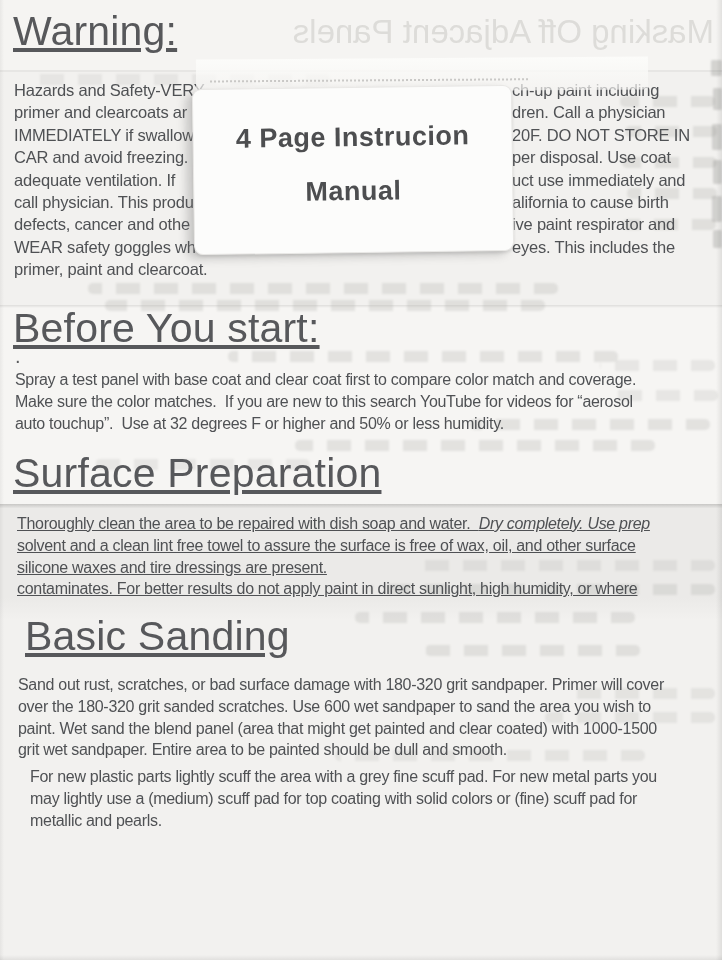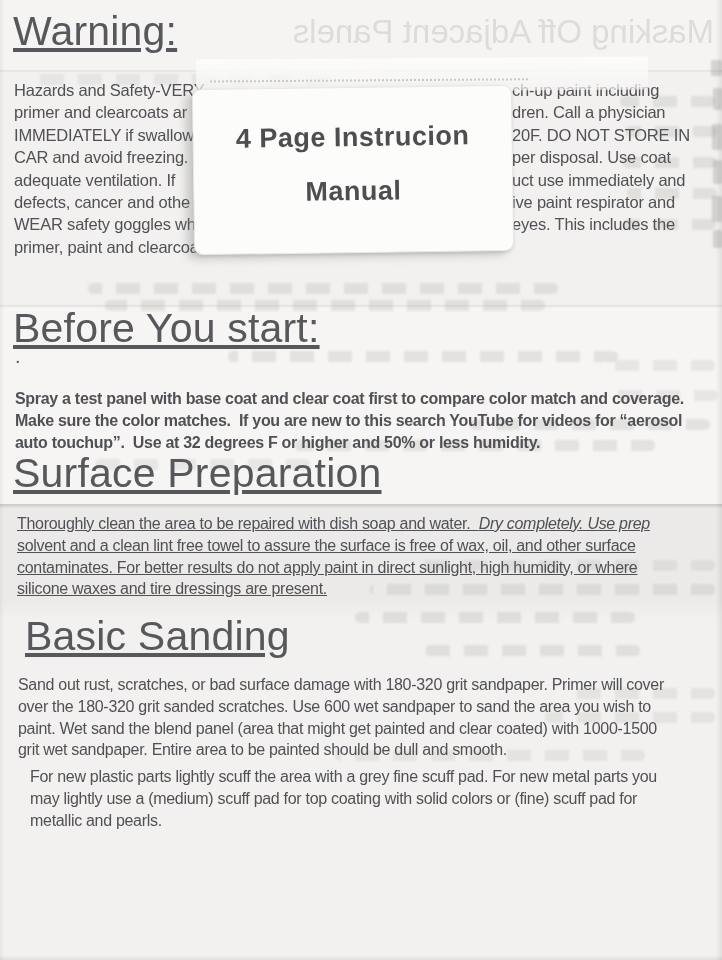--- a/index.html
+++ b/index.html
@@ -136,20 +136,24 @@
     </div>
     <div class="warn-line">
       <span class="wl">CAR and avoid freezing.</span>
       <span class="wr">per disposal. Use coat</span>
     </div>
     <div class="warn-line">
       <span class="wl">adequate ventilation. If </span>
       <span class="wr">uct use immediately and</span>
     </div>
     <div class="warn-line">
+      <span class="wl">call physician. This produ</span>
+      <span class="wr">alifornia to cause birth</span>
+    </div>
+    <div class="warn-line">
       <span class="wl">defects, cancer and othe</span>
       <span class="wr">ive paint respirator and</span>
     </div>
     <div class="warn-line">
       <span class="wl">WEAR safety goggles wh</span>
       <span class="wr">eyes. This includes the</span>
     </div>
     <div class="warn-line">
       <span class="wl">primer, paint and clearcoat.</span>
       <span class="wr"></span>
@@ -160,33 +164,33 @@
     <div class="perf"></div>
   </div>
   <div class="abs sticker">
     <div class="t1">4 Page Instrucion</div>
     <div class="t2">Manual</div>
   </div>
 
   <div class="abs h1" style="left:13px; top:305px;">Before You start:</div>
   <div class="abs stray-dot" style="left:15px; top:345px;">.</div>
 
-  <div class="abs" style="left:15px; top:388px;font-weight:bold;">
+  <div class="abs" style="left:15px; top:369px;">
     <div class="pline">Spray a test panel with base coat and clear coat first to compare color match and coverage.</div>
     <div class="pline">Make sure the color matches.  If you are new to this search YouTube for videos for “aerosol</div>
     <div class="pline">auto touchup”.  Use at 32 degrees F or higher and 50% or less humidity.</div>
   </div>
 
   <div class="abs h1" style="left:13px; top:450px;text-align:right;">Surface Preparation</div>
 
   <div class="abs" style="left:17px; top:513px;text-decoration:underline;">
     <div class="pline"><span>Thoroughly clean the area to be repaired with dish soap and water.  </span><span class="ital">Dry completely. Use prep</span></div>
     <div class="pline">solvent and a clean lint free towel to assure the surface is free of wax, oil, and other surface</div>
+    <div class="pline">silicone waxes and tire dressings are present.</div>
     <div class="pline">contaminates. For better results do not apply paint in direct sunlight, high humidity, or where</div>
-    <div class="pline">silicone waxes and tire dressings are present.</div>
   </div>
 
   <div class="abs h1" style="left:25px; top:613px;">Basic Sanding</div>
 
   <div class="abs" style="left:18px; top:674px;">
     <div class="pline">Sand out rust, scratches, or bad surface damage with 180-320 grit sandpaper. Primer will cover</div>
     <div class="pline">over the 180-320 grit sanded scratches. Use 600 wet sandpaper to sand the area you wish to</div>
     <div class="pline">paint. Wet sand the blend panel (area that might get painted and clear coated) with 1000-1500</div>
     <div class="pline">grit wet sandpaper. Entire area to be painted should be dull and smooth.</div>
   </div>

